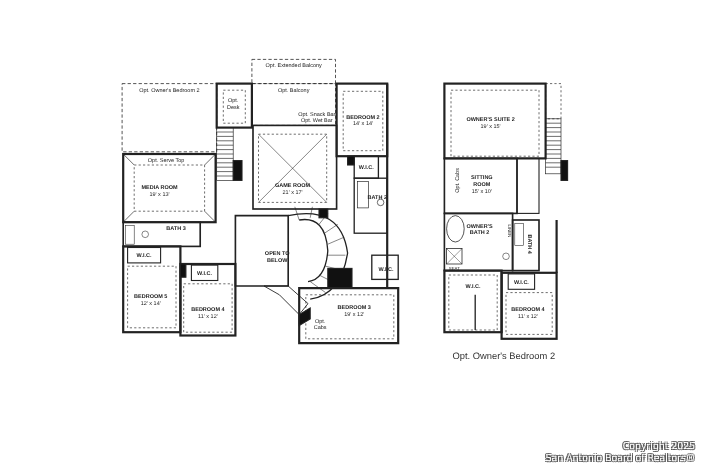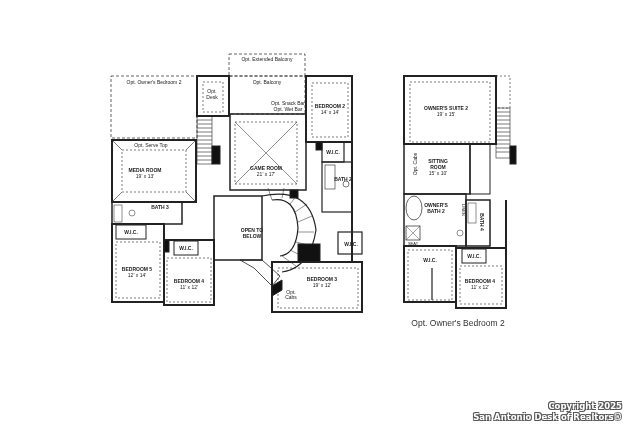--- a/index.html
+++ b/index.html
@@ -1,21 +1,21 @@
 <!DOCTYPE html>
 <html><head>
 <meta charset="utf-8">
 <style>
   html, body { margin:0; padding:0; background:#ffffff; }
   body { width:640px; height:427px; position:relative; overflow:hidden; font-family:"Liberation Sans", sans-serif; }
   svg { position:absolute; left:0; top:0; }
   .lbl { font-family:"Liberation Sans", sans-serif; font-size:5px; fill:#222; text-anchor:middle; }
   .lblb { font-family:"Liberation Sans", sans-serif; font-size:5px; font-weight:bold; fill:#222; text-anchor:middle; }
   .caption { position:absolute; left:403px; top:318px; width:110px; text-align:center; font-size:8.5px; color:#333; font-family:"Liberation Sans", sans-serif; }
-  .copyright { position:absolute; right:18px; bottom:4px; text-align:right; font-size:8.5px; font-weight:bold; color:#ffffff; line-height:11px; font-family:"DejaVu Sans", sans-serif;
+  .copyright { position:absolute; right:8px; bottom:4px; text-align:right; font-size:8.5px; font-weight:normal; color:#ffffff; line-height:11px; font-family:"DejaVu Sans", sans-serif;
     text-shadow: 1px 1px 0 #555, -1px -1px 0 #555, 1px -1px 0 #555, -1px 1px 0 #555; }
 </style>
 </head>
 <body>
 
 <svg width="640" height="427" viewBox="0 0 640 427">
   <g fill="none" stroke="#222" stroke-width="1">
 
     <rect x="111" y="76" width="86" height="62" stroke-dasharray="3,2" stroke-width="0.7"></rect>
 
@@ -192,14 +192,14 @@
   <text class="lblb" x="430" y="262">W.I.C.</text>
   <text class="lblb" x="474" y="258">W.I.C.</text>
   <text class="lblb" x="480" y="283">BEDROOM 4</text>
   <text class="lbl" x="480" y="289">11' x 12'</text>
 </svg>
 
 <div class="caption">Opt. Owner's Bedroom 2</div>
 
 <div class="copyright">
   <div>Copyright 2025</div>
-  <div>San Antonio Desk of Realtors®</div>
+  <div>San Antonio Board of Realtors®</div>
 </div>
 
 </body></html>

